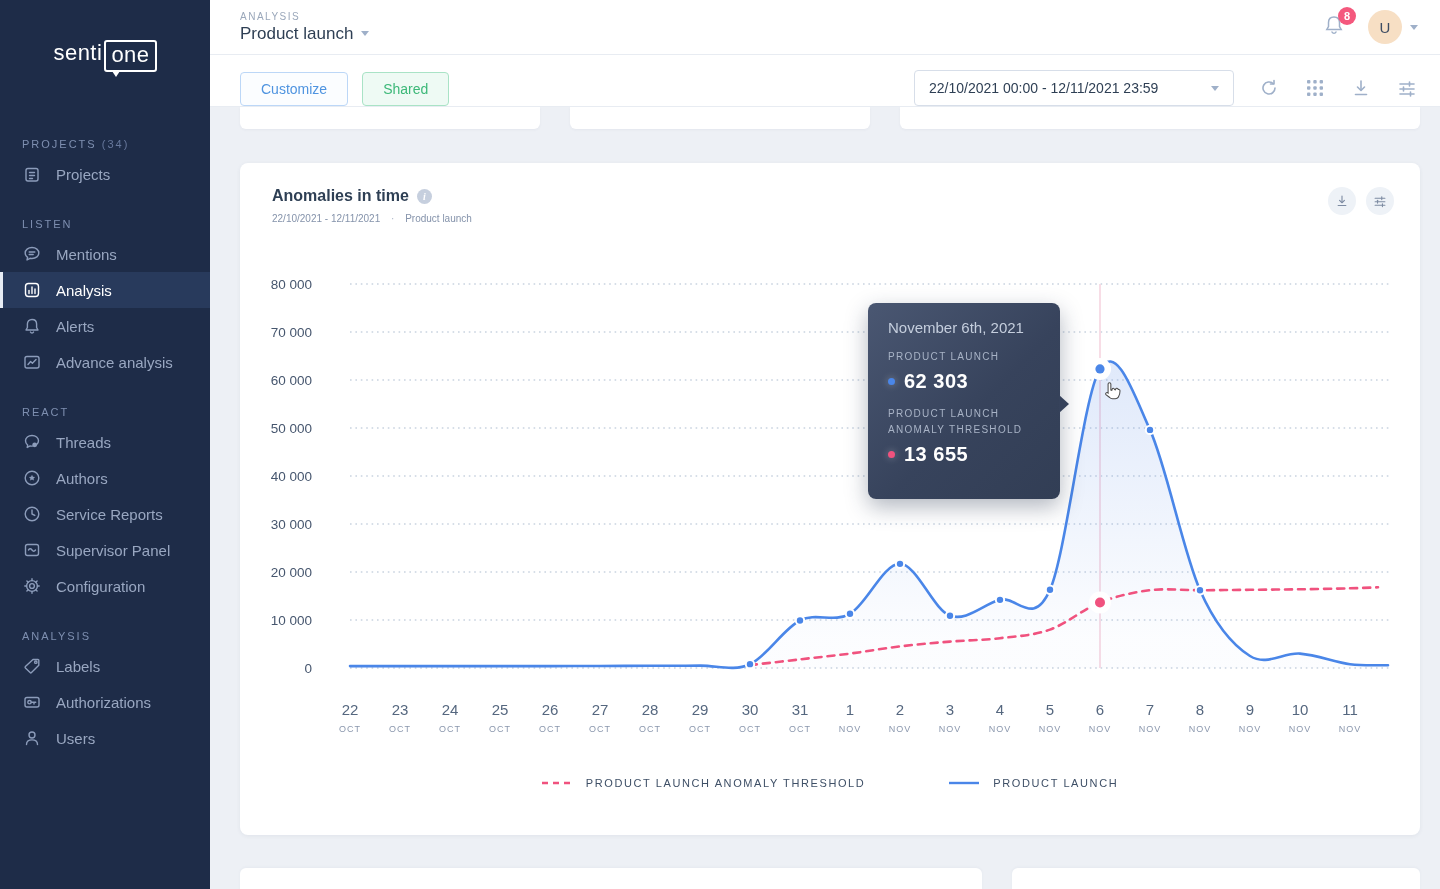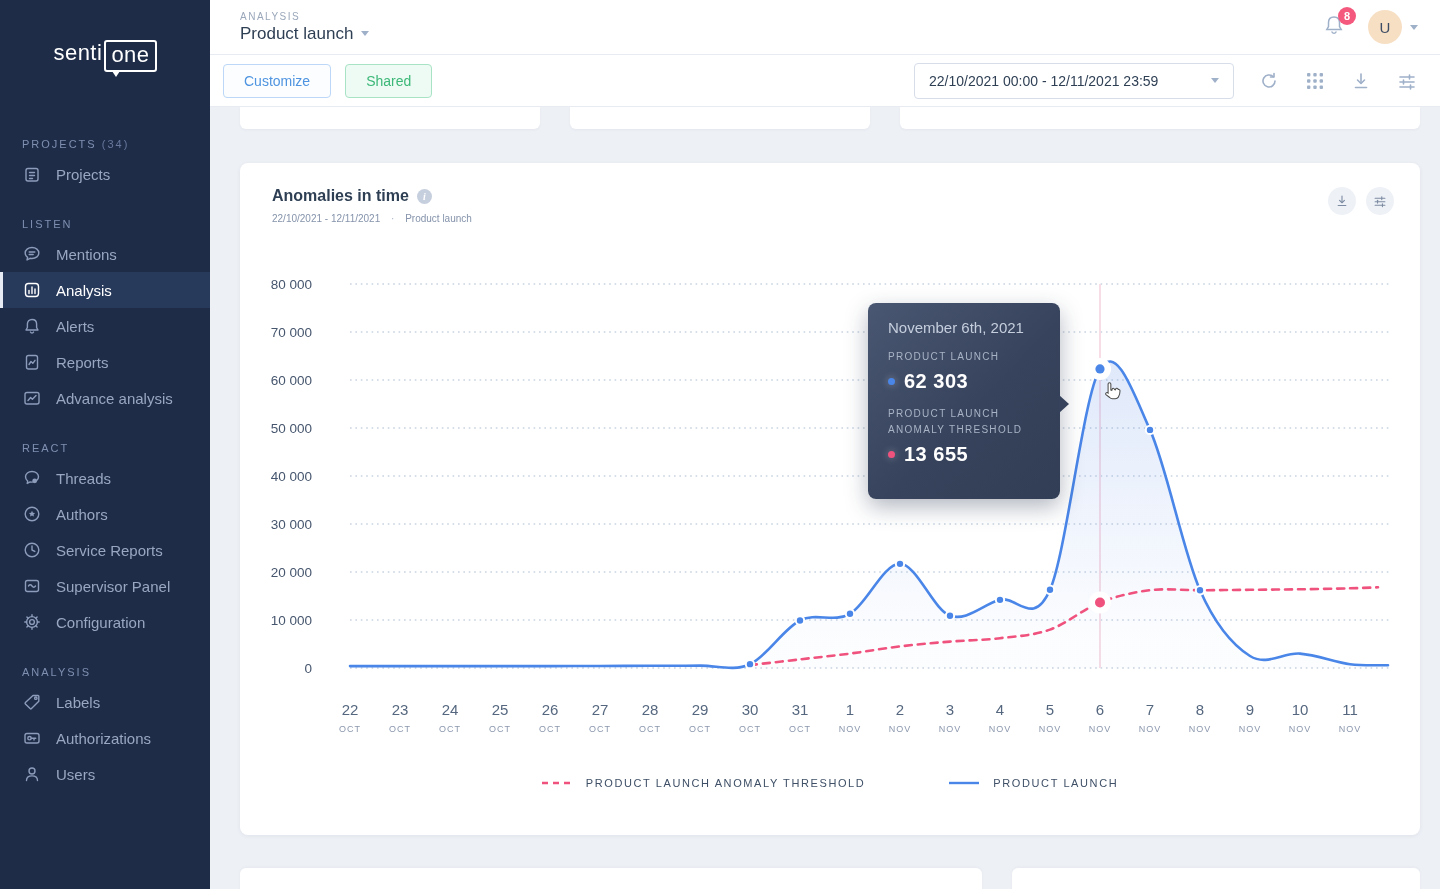--- a/index.html
+++ b/index.html
@@ -33,21 +33,21 @@
   .tb-title-row { display:flex; align-items:center; cursor:pointer; }
   .tb-title { font-size:17px; color:#2e3f54; font-weight:400; }
   .caret { width:0; height:0; border-left:4px solid transparent; border-right:4px solid transparent; border-top:5px solid #9fb0c9; margin-left:8px; }
   .tb-right { margin-left:auto; display:flex; align-items:center; }
   .bell-wrap { position:relative; margin-right:22px; cursor:pointer; }
   .bell-wrap svg { stroke:#9fb0c9; fill:none; stroke-width:1.5; stroke-linecap:round; }
   .badge { position:absolute; top:-6px; right:-10px; min-width:18px; height:18px; border-radius:9px; background:#f4587d; color:#fff; font-size:11px; font-weight:bold; display:flex; align-items:center; justify-content:center; padding:0 4px; }
   .avatar { width:34px; height:34px; border-radius:50%; background:#f7dfc4; color:#3e4d63; font-size:15px; display:flex; align-items:center; justify-content:center; cursor:pointer; }
   .av-caret { margin-left:8px; cursor:pointer; }
 
-  .toolbar { height:52px; background:#fff; border-bottom:1px solid #e8ecf2; display:flex; align-items:center; padding:0 22px 0 13px; }
+  .toolbar { height:52px; background:#fff; border-bottom:1px solid #e8ecf2; display:flex; align-items:flex-end; padding:0 22px 0 30px; }
   .btn { height:34px; padding:0 20px; border-radius:4px; font-size:14px; display:flex; align-items:center; cursor:pointer; margin-right:14px; font-family:"Liberation Sans",sans-serif; }
   .btn-customize { color:#4f94e0; border:1px solid #bcd7f7; background:#fbfdff; }
   .btn-shared { color:#3cb878; border:1px solid #a9e3c6; background:#eefaf4; }
   .tbar-right { margin-left:auto; display:flex; align-items:center; }
   .date-select { height:36px; width:320px; border:1px solid #d7dee9; border-radius:4px; display:flex; align-items:center; padding:0 14px; font-size:14px; color:#2e3f54; cursor:pointer; background:#fff; justify-content:space-between; }
   .tool-ico { width:22px; height:22px; margin-left:24px; cursor:pointer; display:flex; align-items:center; justify-content:center; }
   .tool-ico svg { stroke:#9fb0c9; fill:none; stroke-width:1.6; stroke-linecap:round; stroke-linejoin:round; }
 
   
   .content { flex:1; background:#edf0f5; padding:0 20px 0 30px; overflow:hidden; }
@@ -136,29 +136,20 @@
             <span class="slabel">Analysis</span>
           </div>
           <div class="side-item">
             <span class="sicon">
               <svg width="20" height="20" viewBox="0 0 20 20">
                 <path d="M10 3.5 c-2.9 0-4.6 2-4.6 4.6 v3.4 L4 14 h12 l-1.4-2.5 V8.1 c0-2.6-1.7-4.6-4.6-4.6 z"></path>
                 <path d="M8.4 16 a1.8 1.8 0 0 0 3.2 0"></path>
               </svg>
             </span>
             <span class="slabel">Alerts</span>
-          </div>
-          <div class="side-item">
-            <span class="sicon">
-              <svg width="20" height="20" viewBox="0 0 20 20">
-                <rect x="4.5" y="3.5" width="11" height="13.5" rx="2"></rect>
-                <path d="M7 12.5 l2-3 1.8 1.8 2.2-3"></path>
-              </svg>
-            </span>
-            <span class="slabel">Reports</span>
           </div>
           <div class="side-item">
             <span class="sicon">
               <svg width="20" height="20" viewBox="0 0 20 20">
                 <rect x="3" y="4.5" width="14" height="11.5" rx="2"></rect>
                 <path d="M6 12.5 l2.6-3 1.8 1.7 3.6-3.7"></path>
               </svg>
             </span>
             <span class="slabel">Advance analysis</span>
           </div>

